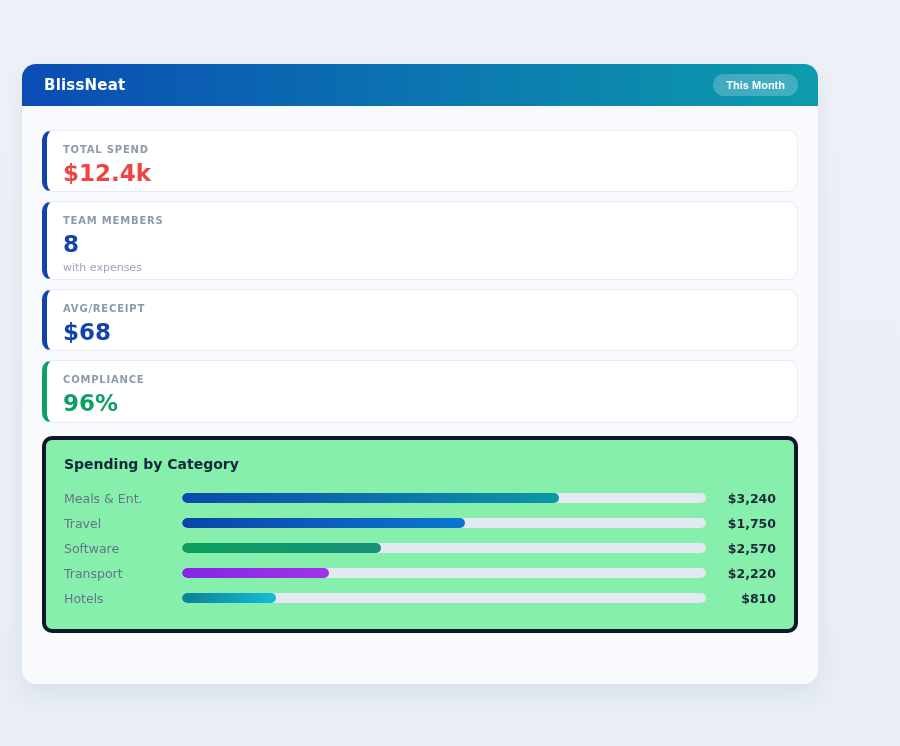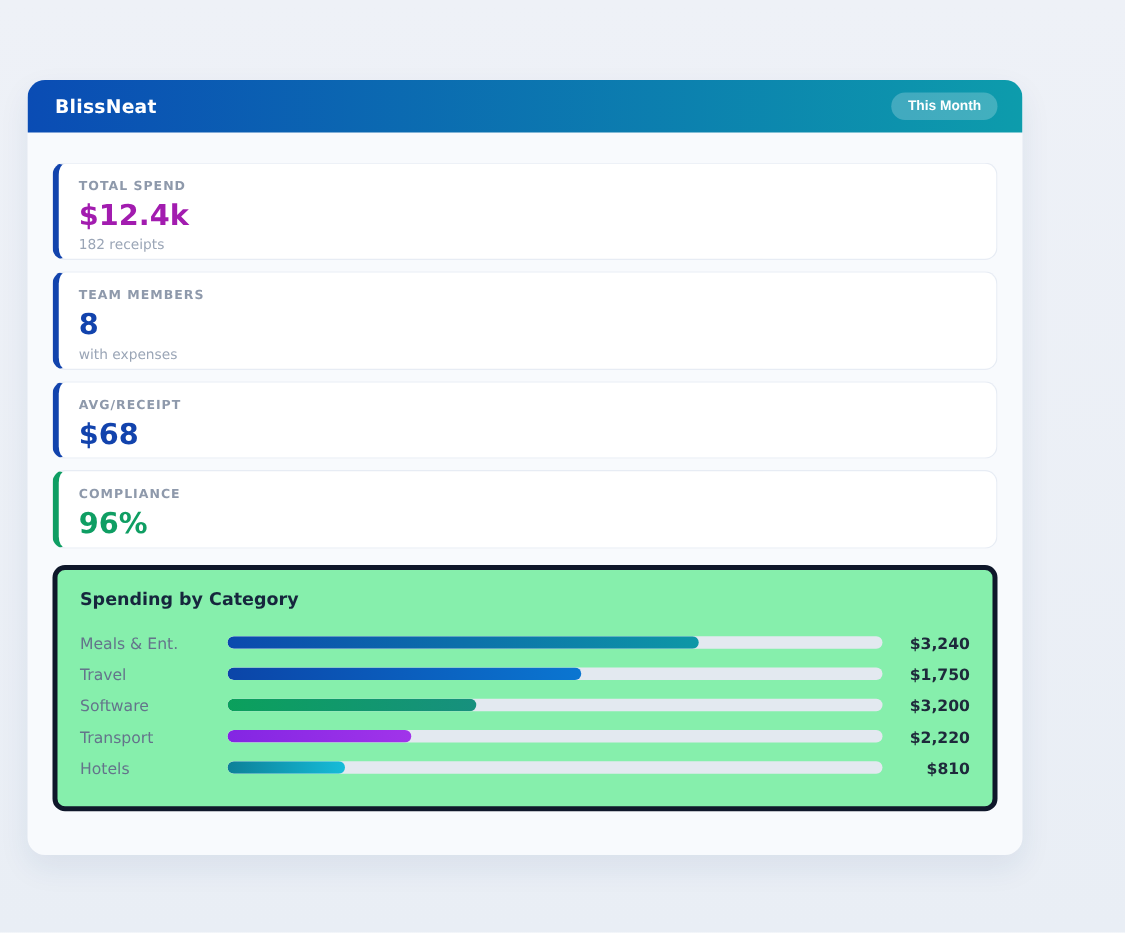--- a/index.html
+++ b/index.html
@@ -116,22 +116,21 @@
 <div class="app-panel">
   <div class="app-header" id="app-header" style="background: linear-gradient(90deg, rgb(10, 76, 180) 0%, rgb(13, 156, 172) 100%);">
     <div class="app-title">BlissNeat</div>
     <button class="period-badge">This Month</button>
   </div>
 
   <div class="panel-body">
     <div id="stats-container">
   <div class="stat-card" style="border-left-color: rgb(18, 67, 173);">
     <div class="stat-label">TOTAL SPEND</div>
-    <div class="stat-value" style="color: #a21caf;">$12.4k</div>
-    <div class="stat-sub">182 receipts</div>
+    <div class="stat-value" style="color: #ef4444;">$12.4k</div>
   </div>
 
   <div class="stat-card" style="border-left-color: rgb(18, 67, 173);">
     <div class="stat-label">TEAM MEMBERS</div>
     <div class="stat-value" style="color: rgb(18, 67, 173);">8</div>
     <div class="stat-sub">with expenses</div>
   </div>
 
   <div class="stat-card" style="border-left-color: rgb(18, 67, 173);">
     <div class="stat-label">AVG/RECEIPT</div>
@@ -163,21 +162,21 @@
       <div class="bar-fill" style="width: 54%; background: linear-gradient(90deg, rgb(11, 69, 168) 0%, rgb(11, 118, 209) 100%);"></div>
     </div>
     <div class="chart-row-value">$1,750</div>
   </div>
 
   <div class="chart-row">
     <div class="chart-row-label">Software</div>
     <div class="bar-track" style="background: rgb(227, 233, 240);">
       <div class="bar-fill" style="width: 38%; background: linear-gradient(90deg, rgb(11, 160, 92) 0%, rgb(23, 144, 126) 100%);"></div>
     </div>
-    <div class="chart-row-value">$3,200</div>
+    <div class="chart-row-value">$2,570</div>
   </div>
 
   <div class="chart-row">
     <div class="chart-row-label">Transport</div>
     <div class="bar-track" style="background: rgb(227, 233, 240);">
       <div class="bar-fill" style="width: 28%; background: linear-gradient(90deg, rgb(131, 38, 227) 0%, rgb(161, 52, 234) 100%);"></div>
     </div>
     <div class="chart-row-value">$2,220</div>
   </div>
 

